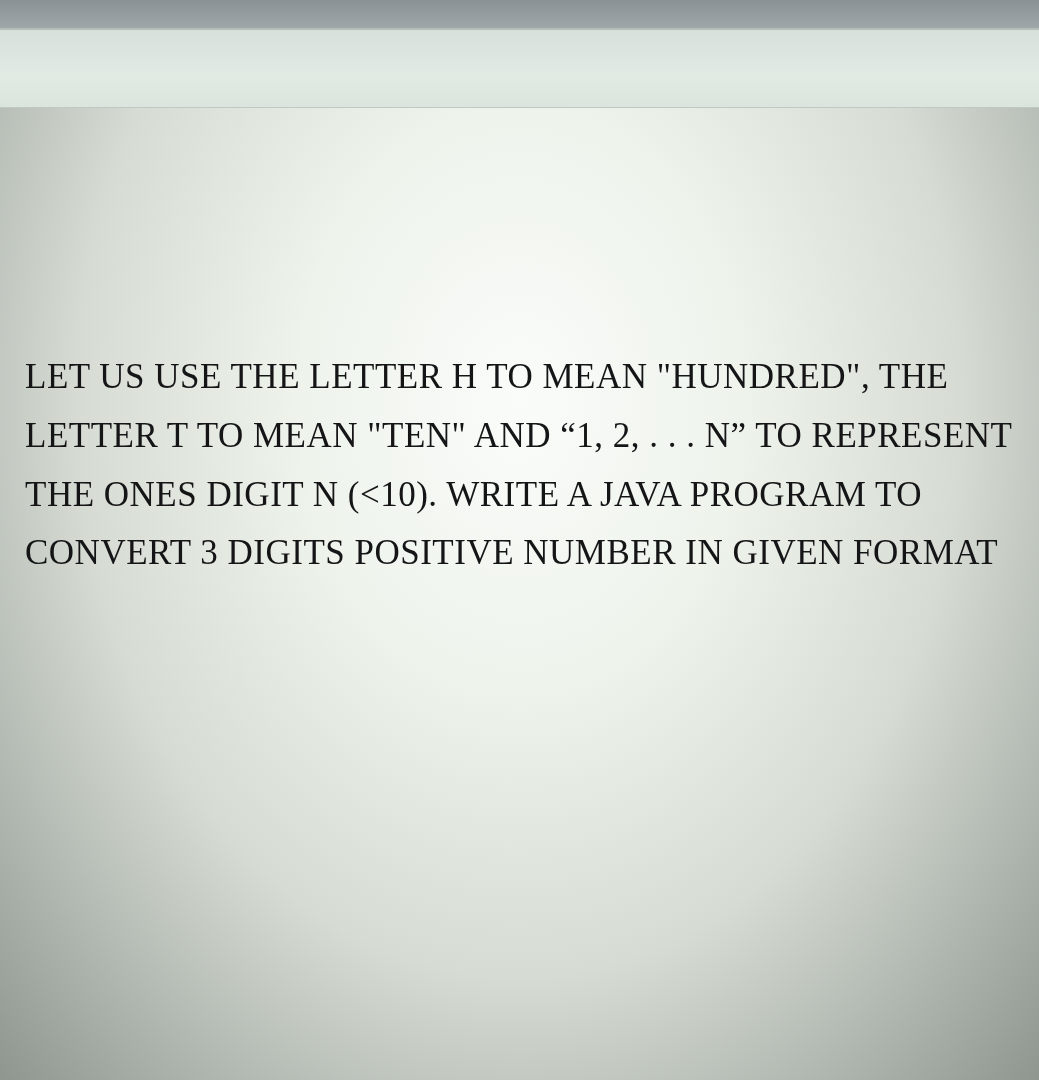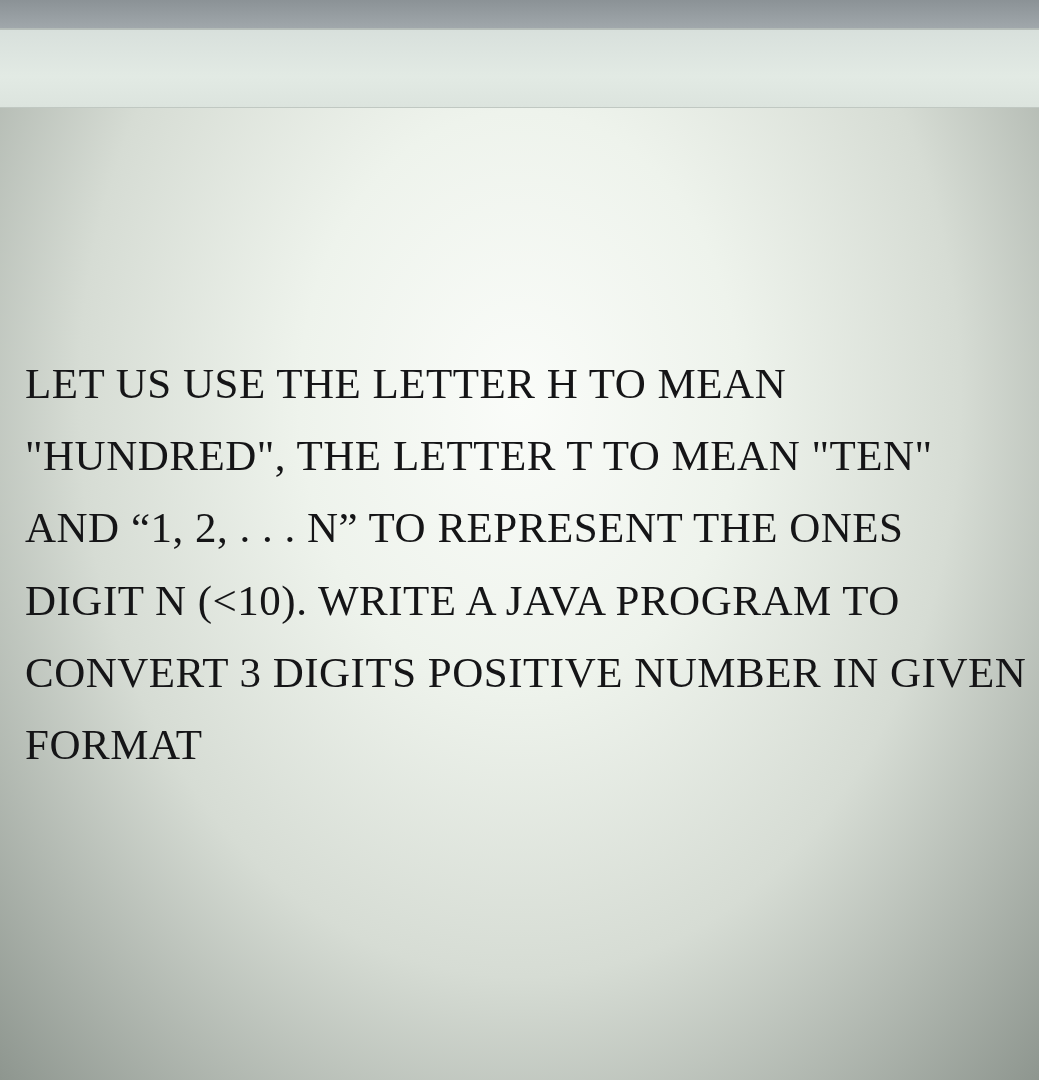--- a/index.html
+++ b/index.html
@@ -49,21 +49,21 @@
       left: 0;
       right: 0;
       bottom: 0;
       background: radial-gradient(ellipse at center 30%, #fafcf9 0%, #eef3ec 30%, #d6dcd4 60%, #8e968f 100%);
     }
     .document-text {
       position: absolute;
       top: 240px;
       left: 25px;
       right: 10px;
-      font-size: 43px;
+      font-size: 35px;
       line-height: 1.68;
       color: #151517;
       font-weight: normal;
       letter-spacing: 0.5px;
       font-family: "Algerian", "Wide Latin", "Engravers MT", Georgia, serif;
     }
   </style>
 </head>
 <body>
 

